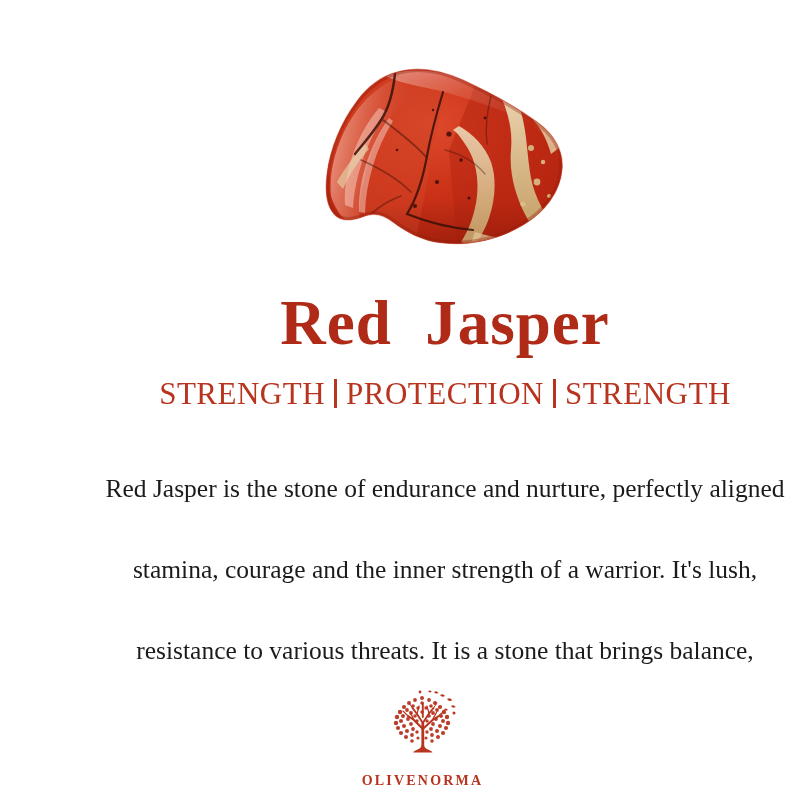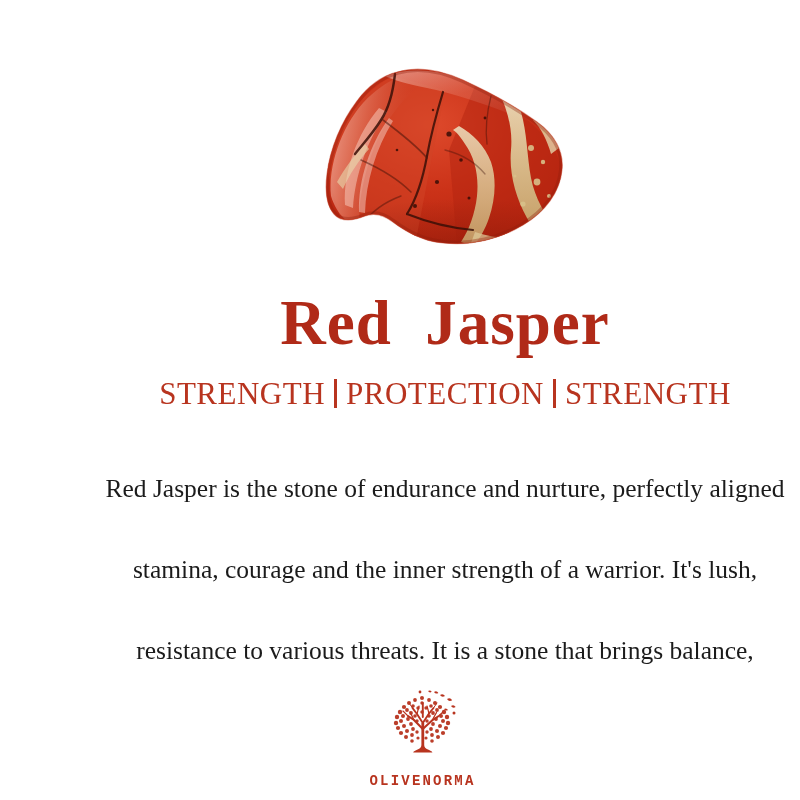--- a/index.html
+++ b/index.html
@@ -105,21 +105,21 @@
     display: flex;
     flex-direction: column;
     align-items: center;
   }
   .logo-mark {
     display: block;
     width: 78px;
     height: 70px;
   }
   .logo-word {
-    font-family: Liberation Mono, monospace;
+    font-family: Liberation Serif, serif;
     font-size: 14px;
     font-weight: 700;
     letter-spacing: 2.2px;
     color: #B8341F;
     line-height: 1;
     margin-top: 15px;
   }
 </style>
 </head>
 <body>

